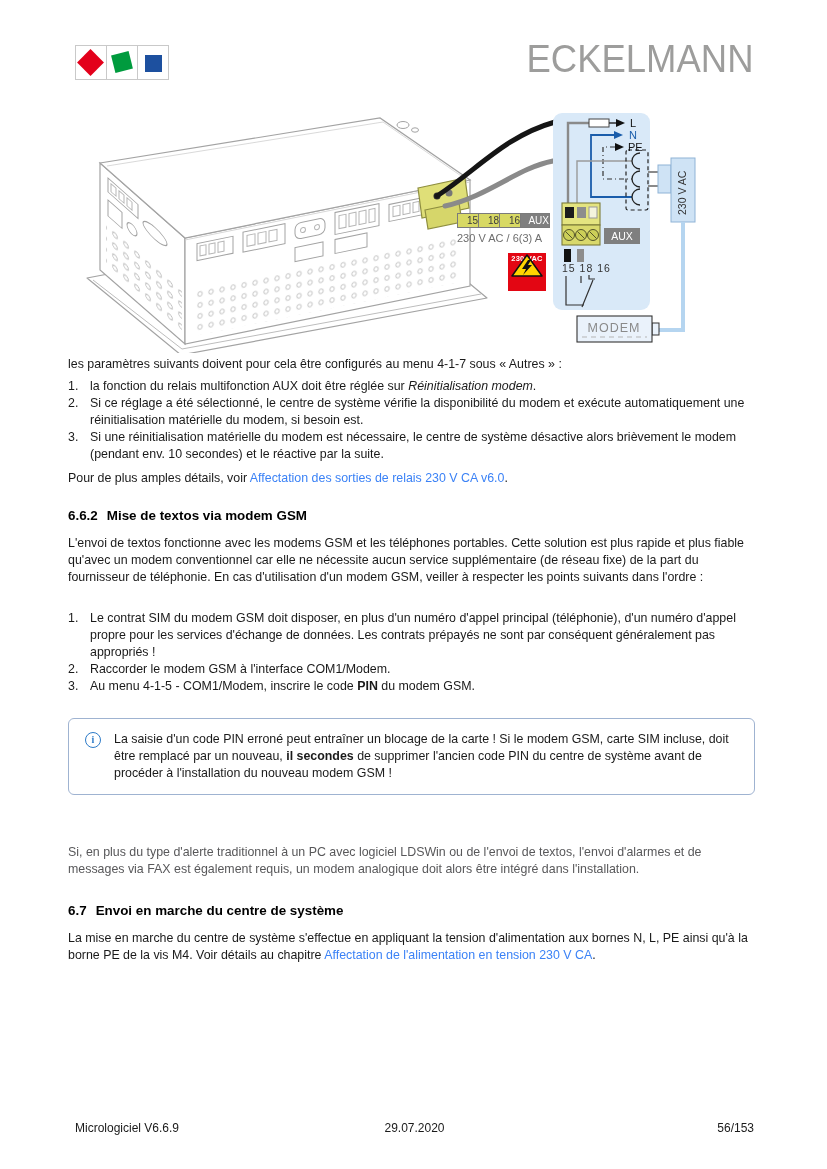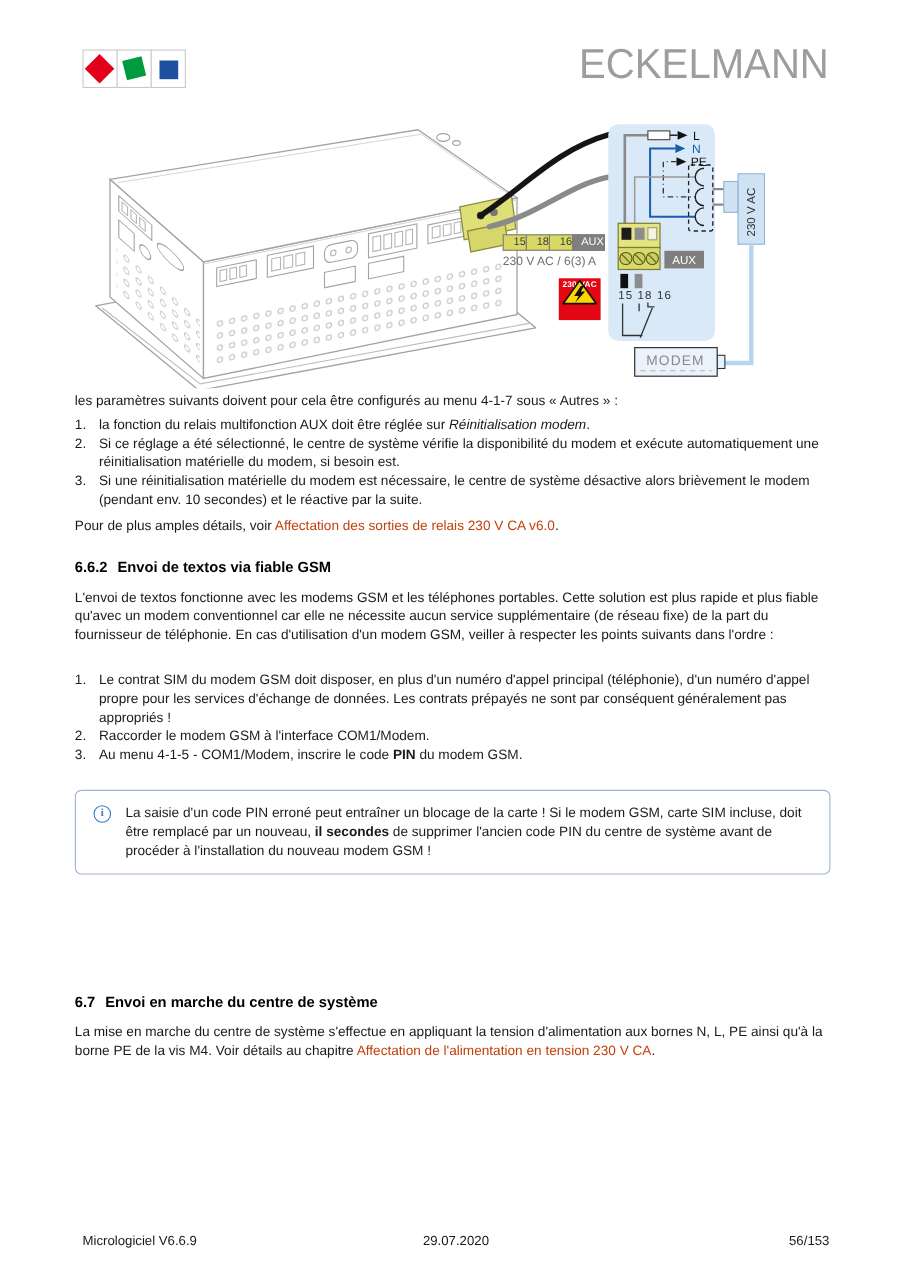--- a/index.html
+++ b/index.html
@@ -41,21 +41,21 @@
   .warn .wtxt { display:block; color:#fff; font-size:7.5px; font-weight:bold; line-height:10px; margin-top:1px; letter-spacing:.2px; }
   
   .blk { position:absolute; left:68px; width:689px; }
   .h2 { font-size:13.4px; font-weight:bold; color:#000; line-height:17px; white-space:nowrap; }
   .h2 .num { display:inline-block; min-width:14px; margin-right:9px; }
   .li { display:flex; }
   .li .num { flex:none; width:22px; }
   .li .li-text { flex:1; }
   .it { font-style:italic; }
   .b { font-weight:bold; }
-  a.lnk { color:#c2410c; text-decoration:none; cursor:pointer; }
+  a.lnk { color:#3b82f6; text-decoration:none; cursor:pointer; }
   .ibox {
     position:absolute; left:68px; width:687px; box-sizing:border-box;
     border:1.3px solid #9fb3d1; border-radius:6px;
     padding:12px 15px 12px 16px; display:flex; align-items:flex-start;
   }
   .info-ic {
     flex:none; width:14px; height:14px; border:1.4px solid #2d7bc8; border-radius:50%;
     color:#2d7bc8; font-size:10px; line-height:13.5px; text-align:center;
     font-weight:bold; margin-top:1px; font-family:"Liberation Serif","DejaVu Serif",serif;
   }
@@ -255,21 +255,21 @@
       <span class="num">3.</span>
       <span class="li-text">Si une réinitialisation matérielle du modem est nécessaire, le centre de système désactive alors brièvement le modem (pendant env. 10 secondes) et le réactive par la suite.</span>
     </div>
   </div>
 
   <div class="blk" style="top:470px">
     <span>Pour de plus amples détails, voir </span><a class="lnk">Affectation des sorties de relais 230 V CA v6.0</a><span>.</span>
   </div>
 
   <div class="blk h2" style="top:507px">
-    <span class="num">6.6.2</span><span>Envoi de textos via fiable GSM</span>
+    <span class="num">6.6.2</span><span>Mise de textos via modem GSM</span>
   </div>
   <div class="blk" style="top:535px">
     <span>L'envoi de textos fonctionne avec les modems GSM et les téléphones portables. Cette solution est plus rapide et plus fiable qu'avec un modem conventionnel car elle ne nécessite aucun service supplémentaire (de réseau fixe) de la part du fournisseur de téléphonie. En cas d'utilisation d'un modem GSM, veiller à respecter les points suivants dans l'ordre :</span>
   </div>
   <div class="blk" style="top:610px">
     <div class="li">
       <span class="num">1.</span>
       <span class="li-text">Le contrat SIM du modem GSM doit disposer, en plus d'un numéro d'appel principal (téléphonie), d'un numéro d'appel propre pour les services d'échange de données. Les contrats prépayés ne sont par conséquent généralement pas appropriés !</span>
     </div>
     <div class="li">
@@ -282,20 +282,23 @@
     </div>
   </div>
 
   <div class="ibox" style="top:718px">
     <span class="info-ic">i</span>
     <div class="itext">
       <span>La saisie d'un code PIN erroné peut entraîner un blocage de la carte ! Si le modem GSM, carte SIM incluse, doit être remplacé par un nouveau, </span><span class="b">il secondes</span><span> de supprimer l'ancien code PIN du centre de système avant de procéder à l'installation du nouveau modem GSM !</span>
     </div>
   </div>
 
+  <div class="blk gray-par" style="top:844px">
+    <span>Si, en plus du type d'alerte traditionnel à un PC avec logiciel LDSWin ou de l'envoi de textos, l'envoi d'alarmes et de messages via FAX est également requis, un modem analogique doit alors être intégré dans l'installation.</span>
+  </div>
 
   <div class="blk h2" style="top:902px">
     <span class="num">6.7</span><span>Envoi en marche du centre de système</span>
   </div>
   <div class="blk" style="top:930px">
     <span>La mise en marche du centre de système s'effectue en appliquant la tension d'alimentation aux bornes N, L, PE ainsi qu'à la borne PE de la vis M4. Voir détails au chapitre </span><a class="lnk">Affectation de l'alimentation en tension 230 V CA</a><span>.</span>
   </div>
 
   <div class="footer">
     <span class="fl">Micrologiciel V6.6.9</span>

